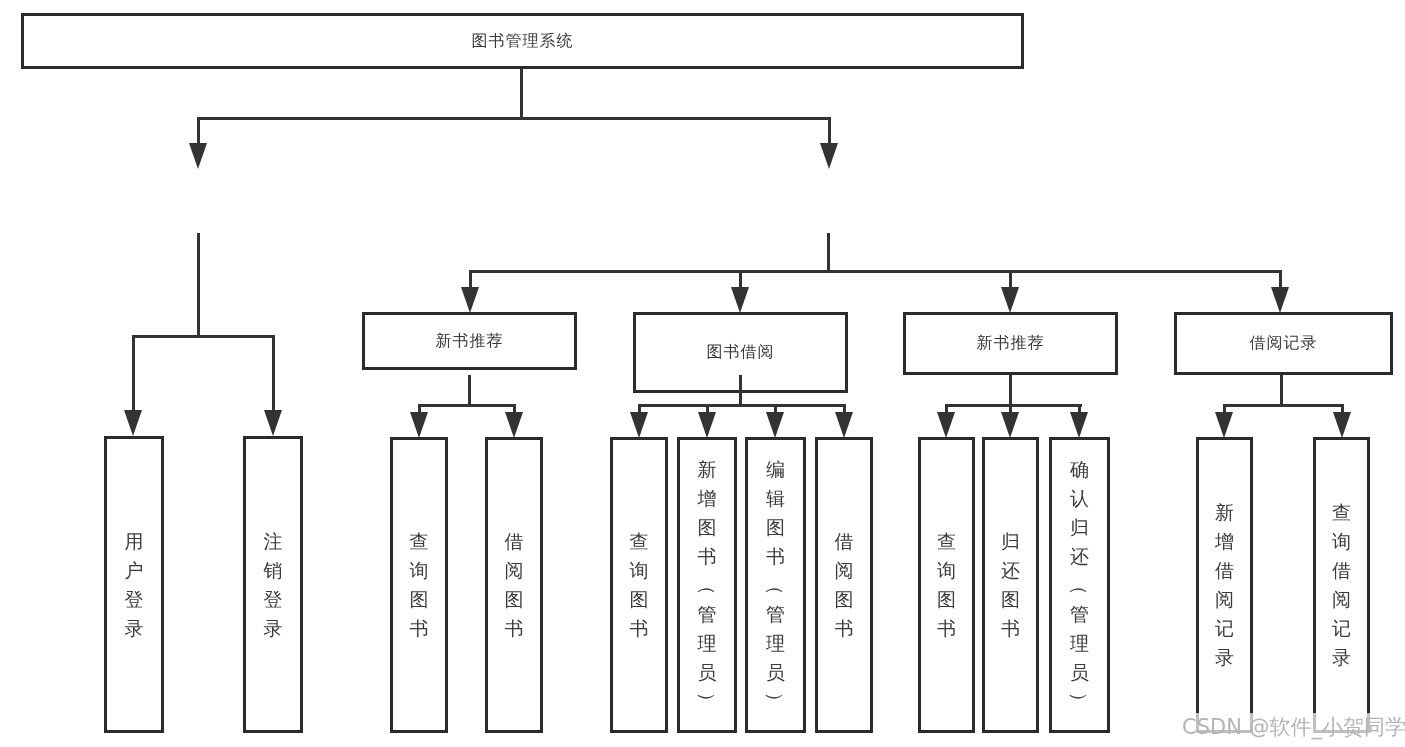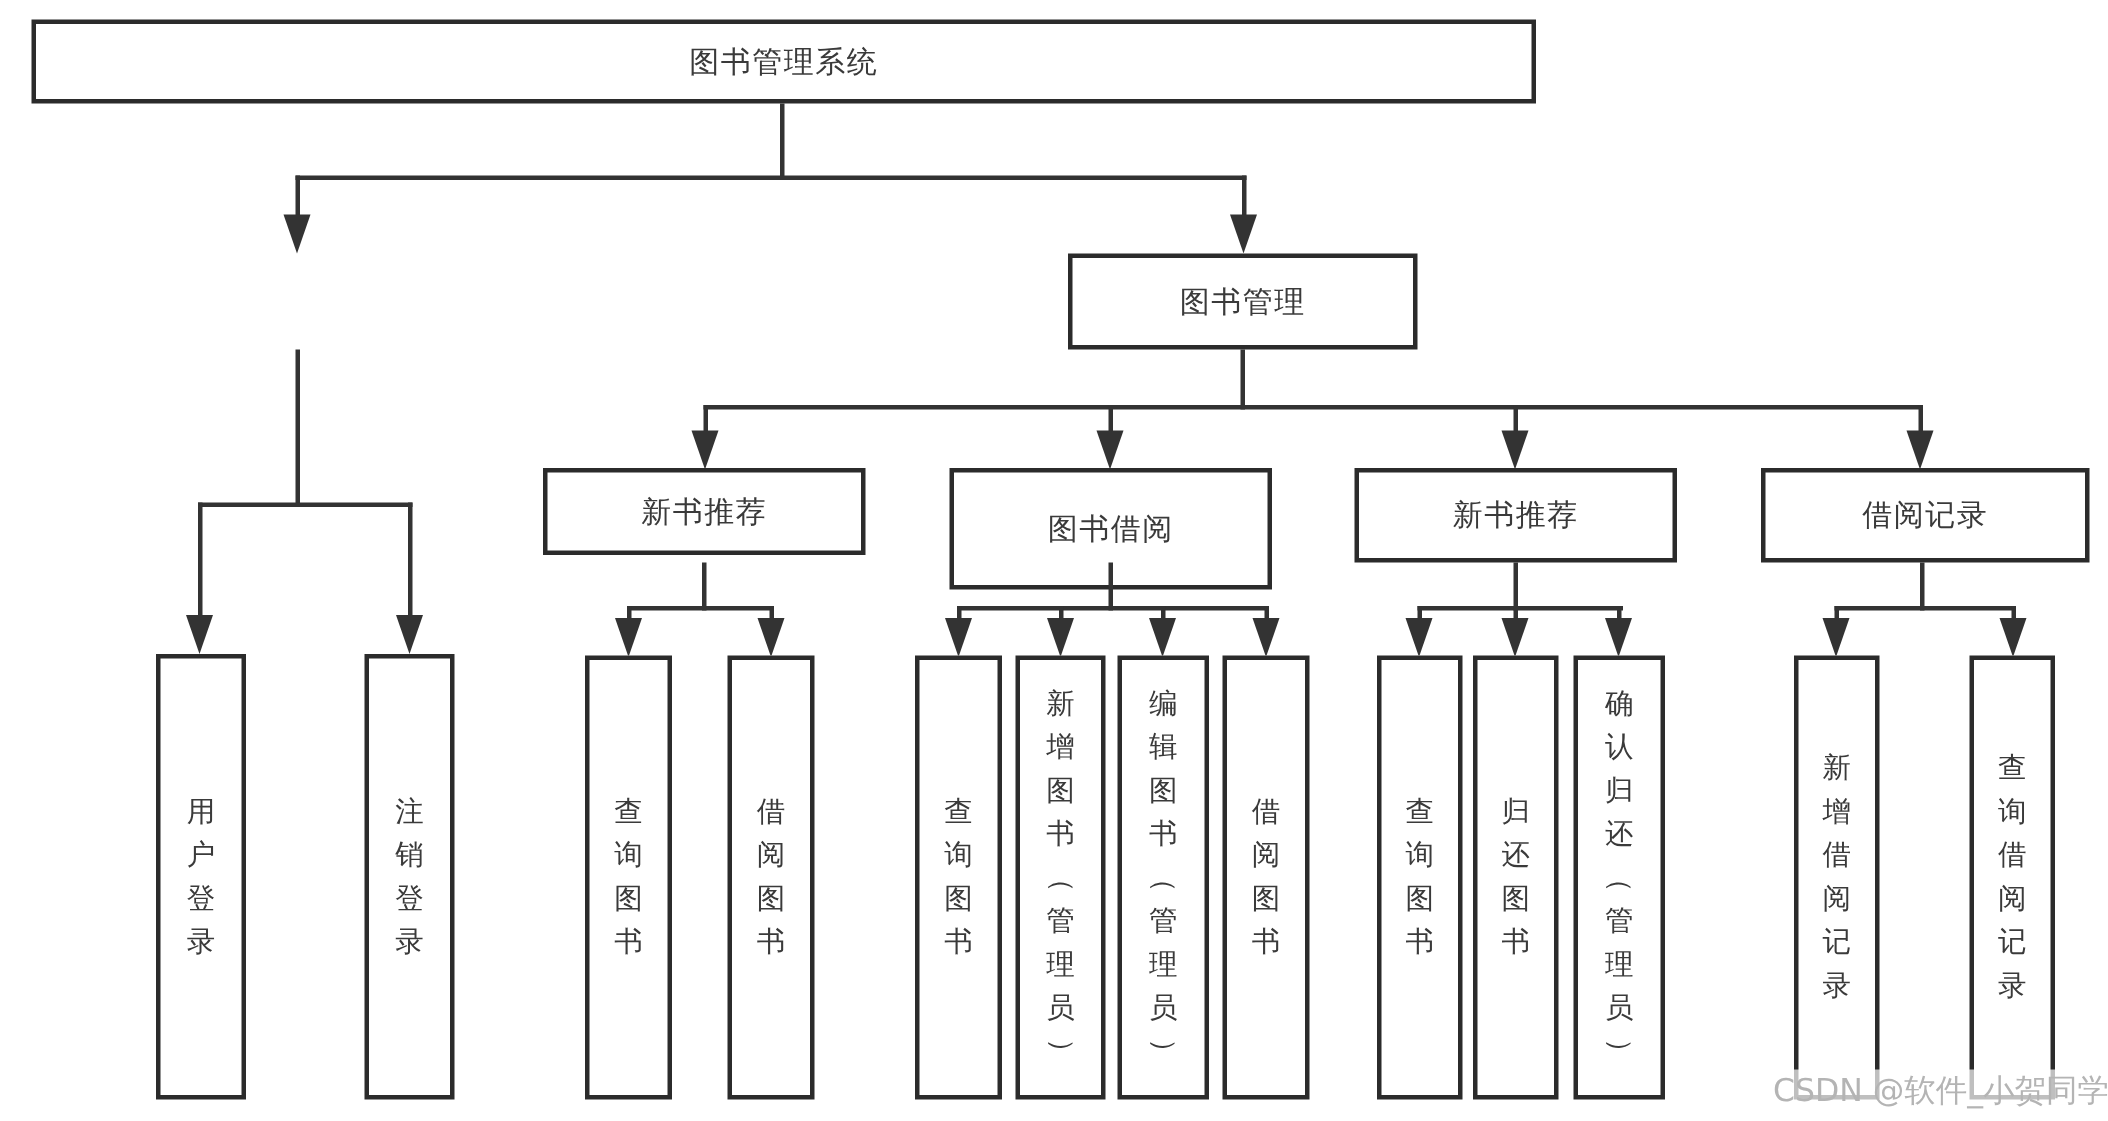--- a/index.html
+++ b/index.html
@@ -13,21 +13,21 @@
   .box{
     position:absolute;
     box-sizing:border-box;
     border:3px solid #2b2b2b;
     background:#ffffff;
     display:flex;
     align-items:center;
     justify-content:center;
     color:#3a3a3a;
   }
-  .box.h span{font-size:20px;letter-spacing:1px;white-space:nowrap;}
+  .box.h span{font-size:16px;letter-spacing:1px;white-space:nowrap;}
   .vtext{
     display:flex;flex-direction:column;
     align-items:center;justify-content:center;
     width:100%;height:100%;
     font-size:19px;color:#3a3a3a;
   }
   .vtext span{line-height:29px;display:block;}
   .vtext span.rot{transform:rotate(90deg);}
   .vline{position:absolute;width:3px;background:#333333;}
   .hline{position:absolute;height:3px;background:#333333;}
@@ -57,23 +57,20 @@
     <span>图书管理系统</span>
   </div>
 
   <div class="vline" style="left:520px;top:69px;height:51px"></div>
   <div class="hline" style="left:197px;top:117px;width:634px"></div>
   <div class="vline" style="left:197px;top:117px;height:28px"></div>
   <div class="arr" style="left:189px;top:143px"></div>
   <div class="vline" style="left:828px;top:117px;height:28px"></div>
   <div class="arr" style="left:820px;top:143px"></div>
 
-  <div class="box h" style="left:712px;top:169px;width:233px;height:64px">
-    <span>图书管理</span>
-  </div>
 
   <div class="vline" style="left:197px;top:233px;height:105px"></div>
   <div class="hline" style="left:132px;top:335px;width:143px"></div>
   <div class="vline" style="left:132px;top:335px;height:77px"></div>
   <div class="arr" style="left:124px;top:410px"></div>
   <div class="vline" style="left:272px;top:335px;height:77px"></div>
   <div class="arr" style="left:264px;top:410px"></div>
 
   <div class="vline" style="left:827px;top:233px;height:40px"></div>
   <div class="hline" style="left:469px;top:270px;width:813px"></div>

